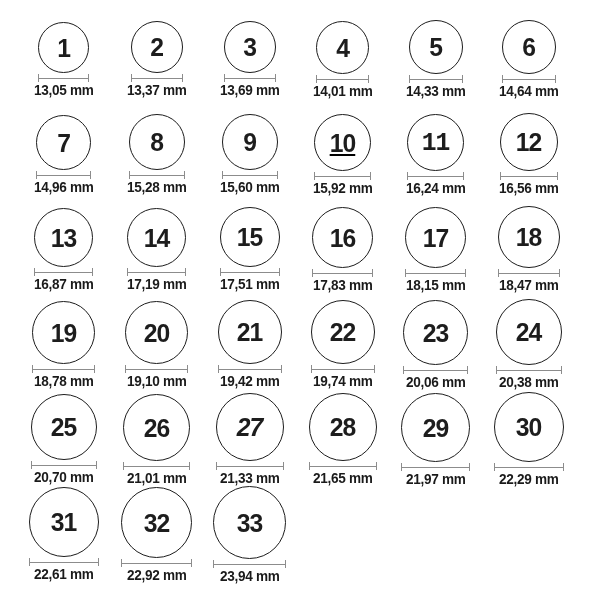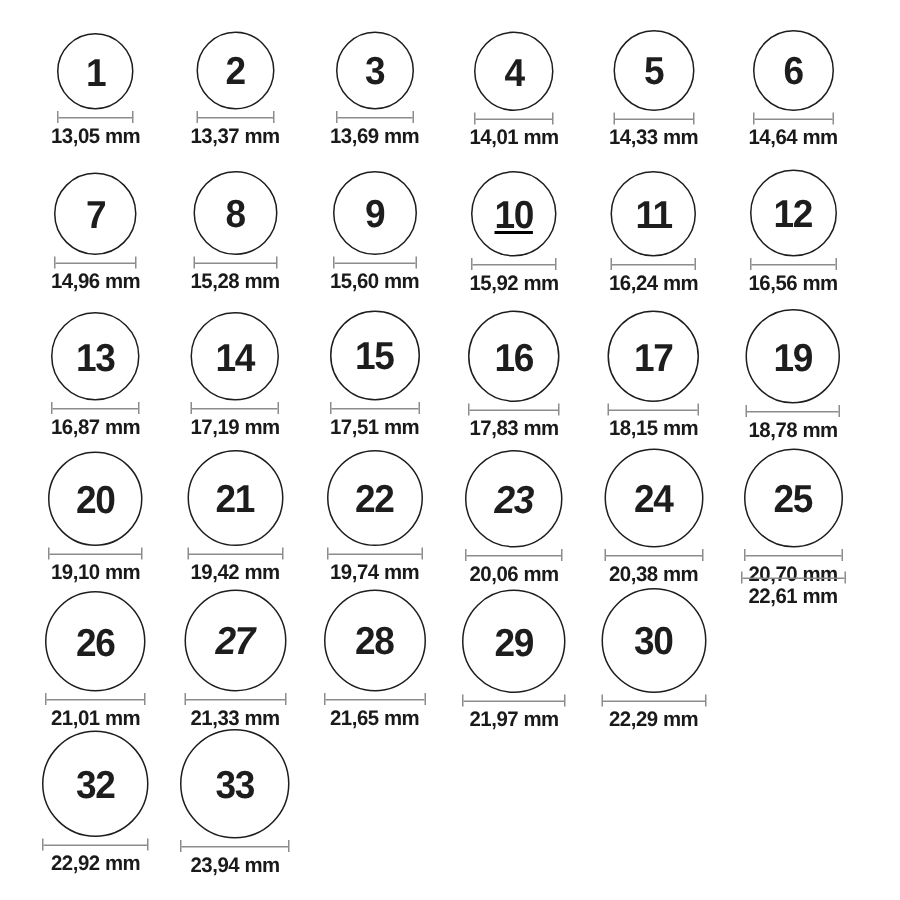--- a/index.html
+++ b/index.html
@@ -148,21 +148,21 @@
 
   <div class="cell">
     <div class="ring" style="width: 57px; height: 57px; margin-top: 19px; text-decoration: underline;">
       <span class="ring-num">10</span>
     </div>
     <div class="dim" style="width: 57px;"></div>
     <div class="dim-label">15,92 mm</div>
   </div>
 
   <div class="cell">
-    <div class="ring" style="width: 57px; height: 57px; margin-top: 19px;">
+    <div class="ring" style="width: 57px; height: 57px; margin-top: 19px; font-family: Liberation Mono, monospace;">
       <span class="ring-num">11</span>
     </div>
     <div class="dim" style="width: 57px;"></div>
     <div class="dim-label">16,24 mm</div>
   </div>
 
   <div class="cell">
     <div class="ring" style="width: 58px; height: 58px; margin-top: 18px; text-align: right;">
       <span class="ring-num">12</span>
     </div>
@@ -203,20 +203,27 @@
   </div>
 
   <div class="cell">
     <div class="ring" style="width: 61px; height: 61px; margin-top: 17px;">
       <span class="ring-num">17</span>
     </div>
     <div class="dim" style="width: 61px;"></div>
     <div class="dim-label">18,15 mm</div>
   </div>
 
+  <div class="cell">
+    <div class="ring" style="width: 62px; height: 62px; margin-top: 16px;">
+      <span class="ring-num">18</span>
+    </div>
+    <div class="dim" style="width: 62px;"></div>
+    <div class="dim-label">18,47 mm</div>
+  </div>
 
   <div class="cell">
     <div class="ring" style="width: 63px; height: 63px; margin-top: 16px;">
       <span class="ring-num">19</span>
     </div>
     <div class="dim" style="width: 63px;"></div>
     <div class="dim-label">18,78 mm</div>
   </div>
 
   <div class="cell">
@@ -237,21 +244,21 @@
 
   <div class="cell">
     <div class="ring" style="width: 64px; height: 64px; margin-top: 15px;">
       <span class="ring-num">22</span>
     </div>
     <div class="dim" style="width: 64px;"></div>
     <div class="dim-label">19,74 mm</div>
   </div>
 
   <div class="cell">
-    <div class="ring" style="width: 65px; height: 65px; margin-top: 15px; font-style: italic;">
+    <div class="ring" style="width: 65px; height: 65px; margin-top: 15px;">
       <span class="ring-num">23</span>
     </div>
     <div class="dim" style="width: 65px;"></div>
     <div class="dim-label">20,06 mm</div>
   </div>
 
   <div class="cell">
     <div class="ring" style="width: 66px; height: 66px; margin-top: 14px;">
       <span class="ring-num">24</span>
     </div>
@@ -301,20 +308,23 @@
 
   <div class="cell">
     <div class="ring" style="width: 70px; height: 70px; margin-top: 12px;">
       <span class="ring-num">30</span>
     </div>
     <div class="dim" style="width: 70px;"></div>
     <div class="dim-label">22,29 mm</div>
   </div>
 
   <div class="cell">
+    <div class="ring" style="width: 70px; height: 70px; margin-top: 12px;">
+      <span class="ring-num">31</span>
+    </div>
     <div class="dim" style="width: 70px;"></div>
     <div class="dim-label">22,61 mm</div>
   </div>
 
   <div class="cell">
     <div class="ring" style="width: 71px; height: 71px; margin-top: 12px;">
       <span class="ring-num">32</span>
     </div>
     <div class="dim" style="width: 71px;"></div>
     <div class="dim-label">22,92 mm</div>

